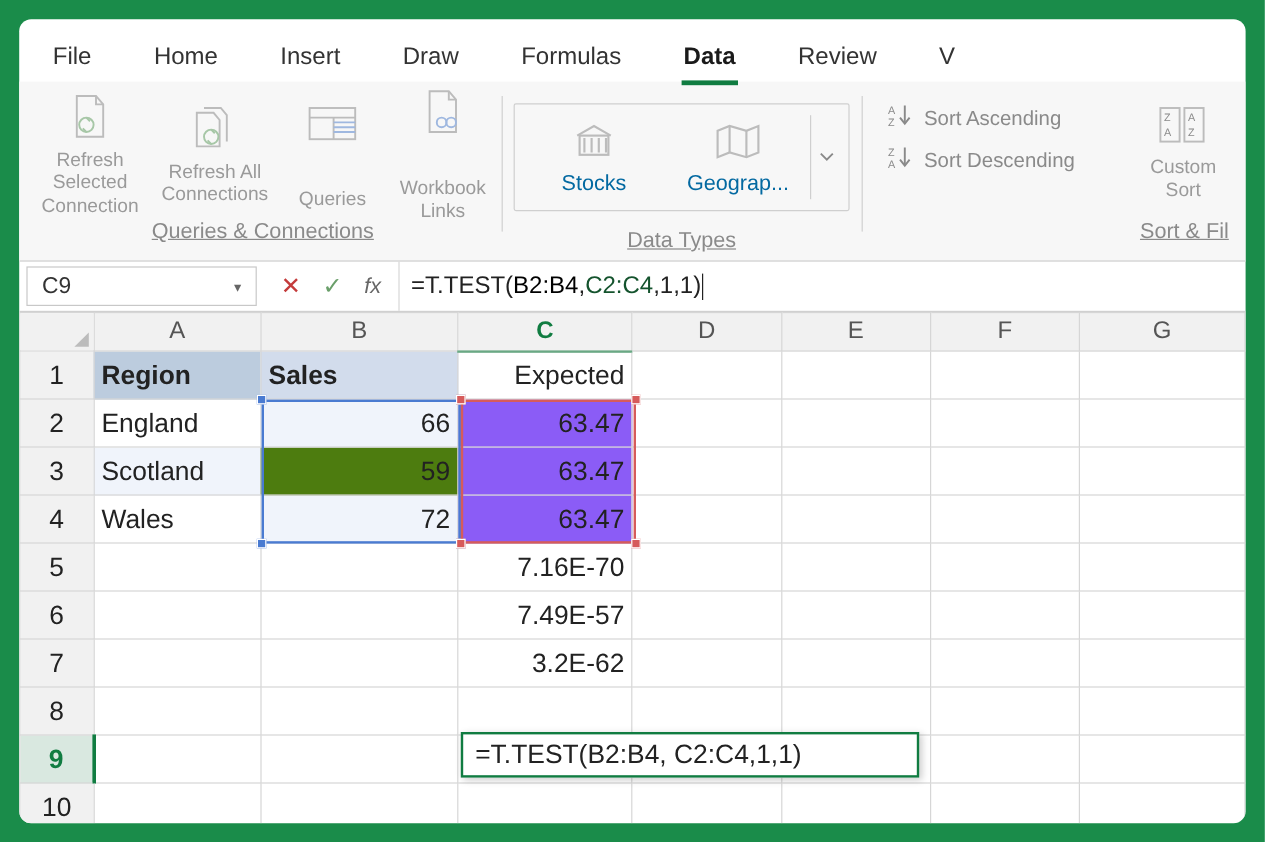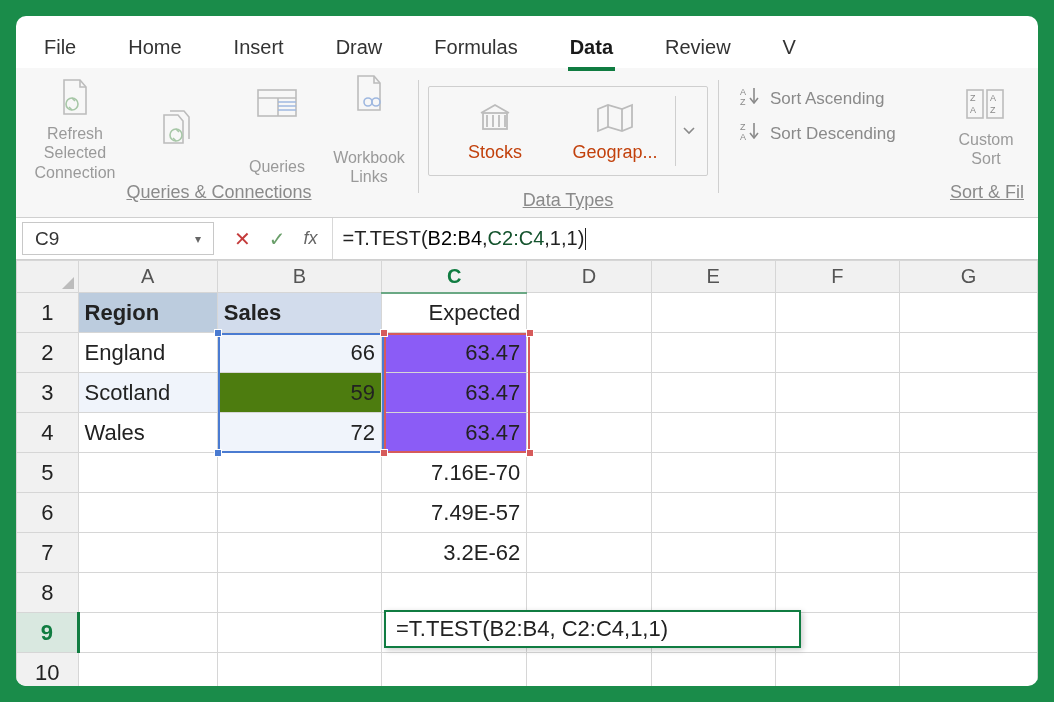--- a/index.html
+++ b/index.html
@@ -93,21 +93,21 @@
   
   .dtbox {
     border: 1px solid #cfcfcf;
     border-radius: 2px;
     display: flex;
     align-items: center;
     padding: 6px 6px;
     margin: 10px 10px 0 10px;
     height: 90px;
   }
-  .dtitem { width: 120px; text-align: center; font-size: 18px; color: #c2410c;}
+  .dtitem { width: 120px; text-align: center; font-size: 18px; color: #0369a1;}
   .dtitem .ic { height: 36px; display:flex; align-items:center; justify-content:center; margin-bottom:6px;}
   .dtcaret { width: 26px; border-left: 1px solid #cfcfcf; height: 70px; display:flex; align-items:center; justify-content:center; }
   
   .sortrows { display:flex; flex-direction:column; gap:10px; padding: 10px 8px 0 14px; }
   .sortrow { display:flex; align-items:center; gap: 8px; font-size: 17px; color:#8a8a8a;}
   .custsort { width: 86px; text-align:center; font-size: 16px;}
   
   .fbar {
     display: flex;
     align-items: stretch;
@@ -264,20 +264,21 @@
         </div>
         <div class="ritem">
           <div class="ic">
             <svg width="38" height="40" viewBox="0 0 38 40" fill="none" stroke="#bcbcbc" stroke-width="1.6">
               <path d="M4 6 h14 l5 6 v22 h-19 z"></path>
                 <path d="M10 2 h14 l5 6 v22"></path>
               <circle cx="16" cy="26" r="6" stroke="#a7c7a7"></circle>
               <path d="M16 20 l3 3 M16 32 l-3 -3" stroke="#a7c7a7"></path>
             </svg>
           </div>
+          <span class="lab">Refresh All Connections</span>
         </div>
         <div class="ritem small">
           <div class="ic">
             <svg width="42" height="34" viewBox="0 0 42 34" fill="none" stroke="#bcbcbc" stroke-width="1.6">
               <rect x="2" y="4" width="38" height="26"></rect>
               <line x1="2" y1="12" x2="40" y2="12"></line>
               <line x1="22" y1="12" x2="22" y2="30"></line>
               <line x1="22" y1="16" x2="40" y2="16" stroke="#9fb8e0"></line>
               <line x1="22" y1="20" x2="40" y2="20" stroke="#9fb8e0"></line>
               <line x1="22" y1="24" x2="40" y2="24" stroke="#9fb8e0"></line>
@@ -531,19 +532,19 @@
       <div class="handle blue" style="left:364px; top:69px;"></div>
       <div class="handle blue" style="left:198px; top:189px;"></div>
       <div class="handle blue" style="left:364px; top:189px;"></div>
 
       <div class="rangebox red" style="left:368px; top:73px; width:146px; height:120px;"></div>
       <div class="handle red" style="left:364px; top:69px;"></div>
       <div class="handle red" style="left:510px; top:69px;"></div>
       <div class="handle red" style="left:364px; top:189px;"></div>
       <div class="handle red" style="left:510px; top:189px;"></div>
 
-      <div class="editbox" style="left:368px; top:350px; width:417px; height:38px;">
+      <div class="editbox" style="left:368px; top:350px; width:382px; height:38px;">
         <span>=T.TEST(B2:B4, C2:C4,1,1)</span>
       </div>
     </div>
   </div>
 
 </div>
 
 </body></html>

